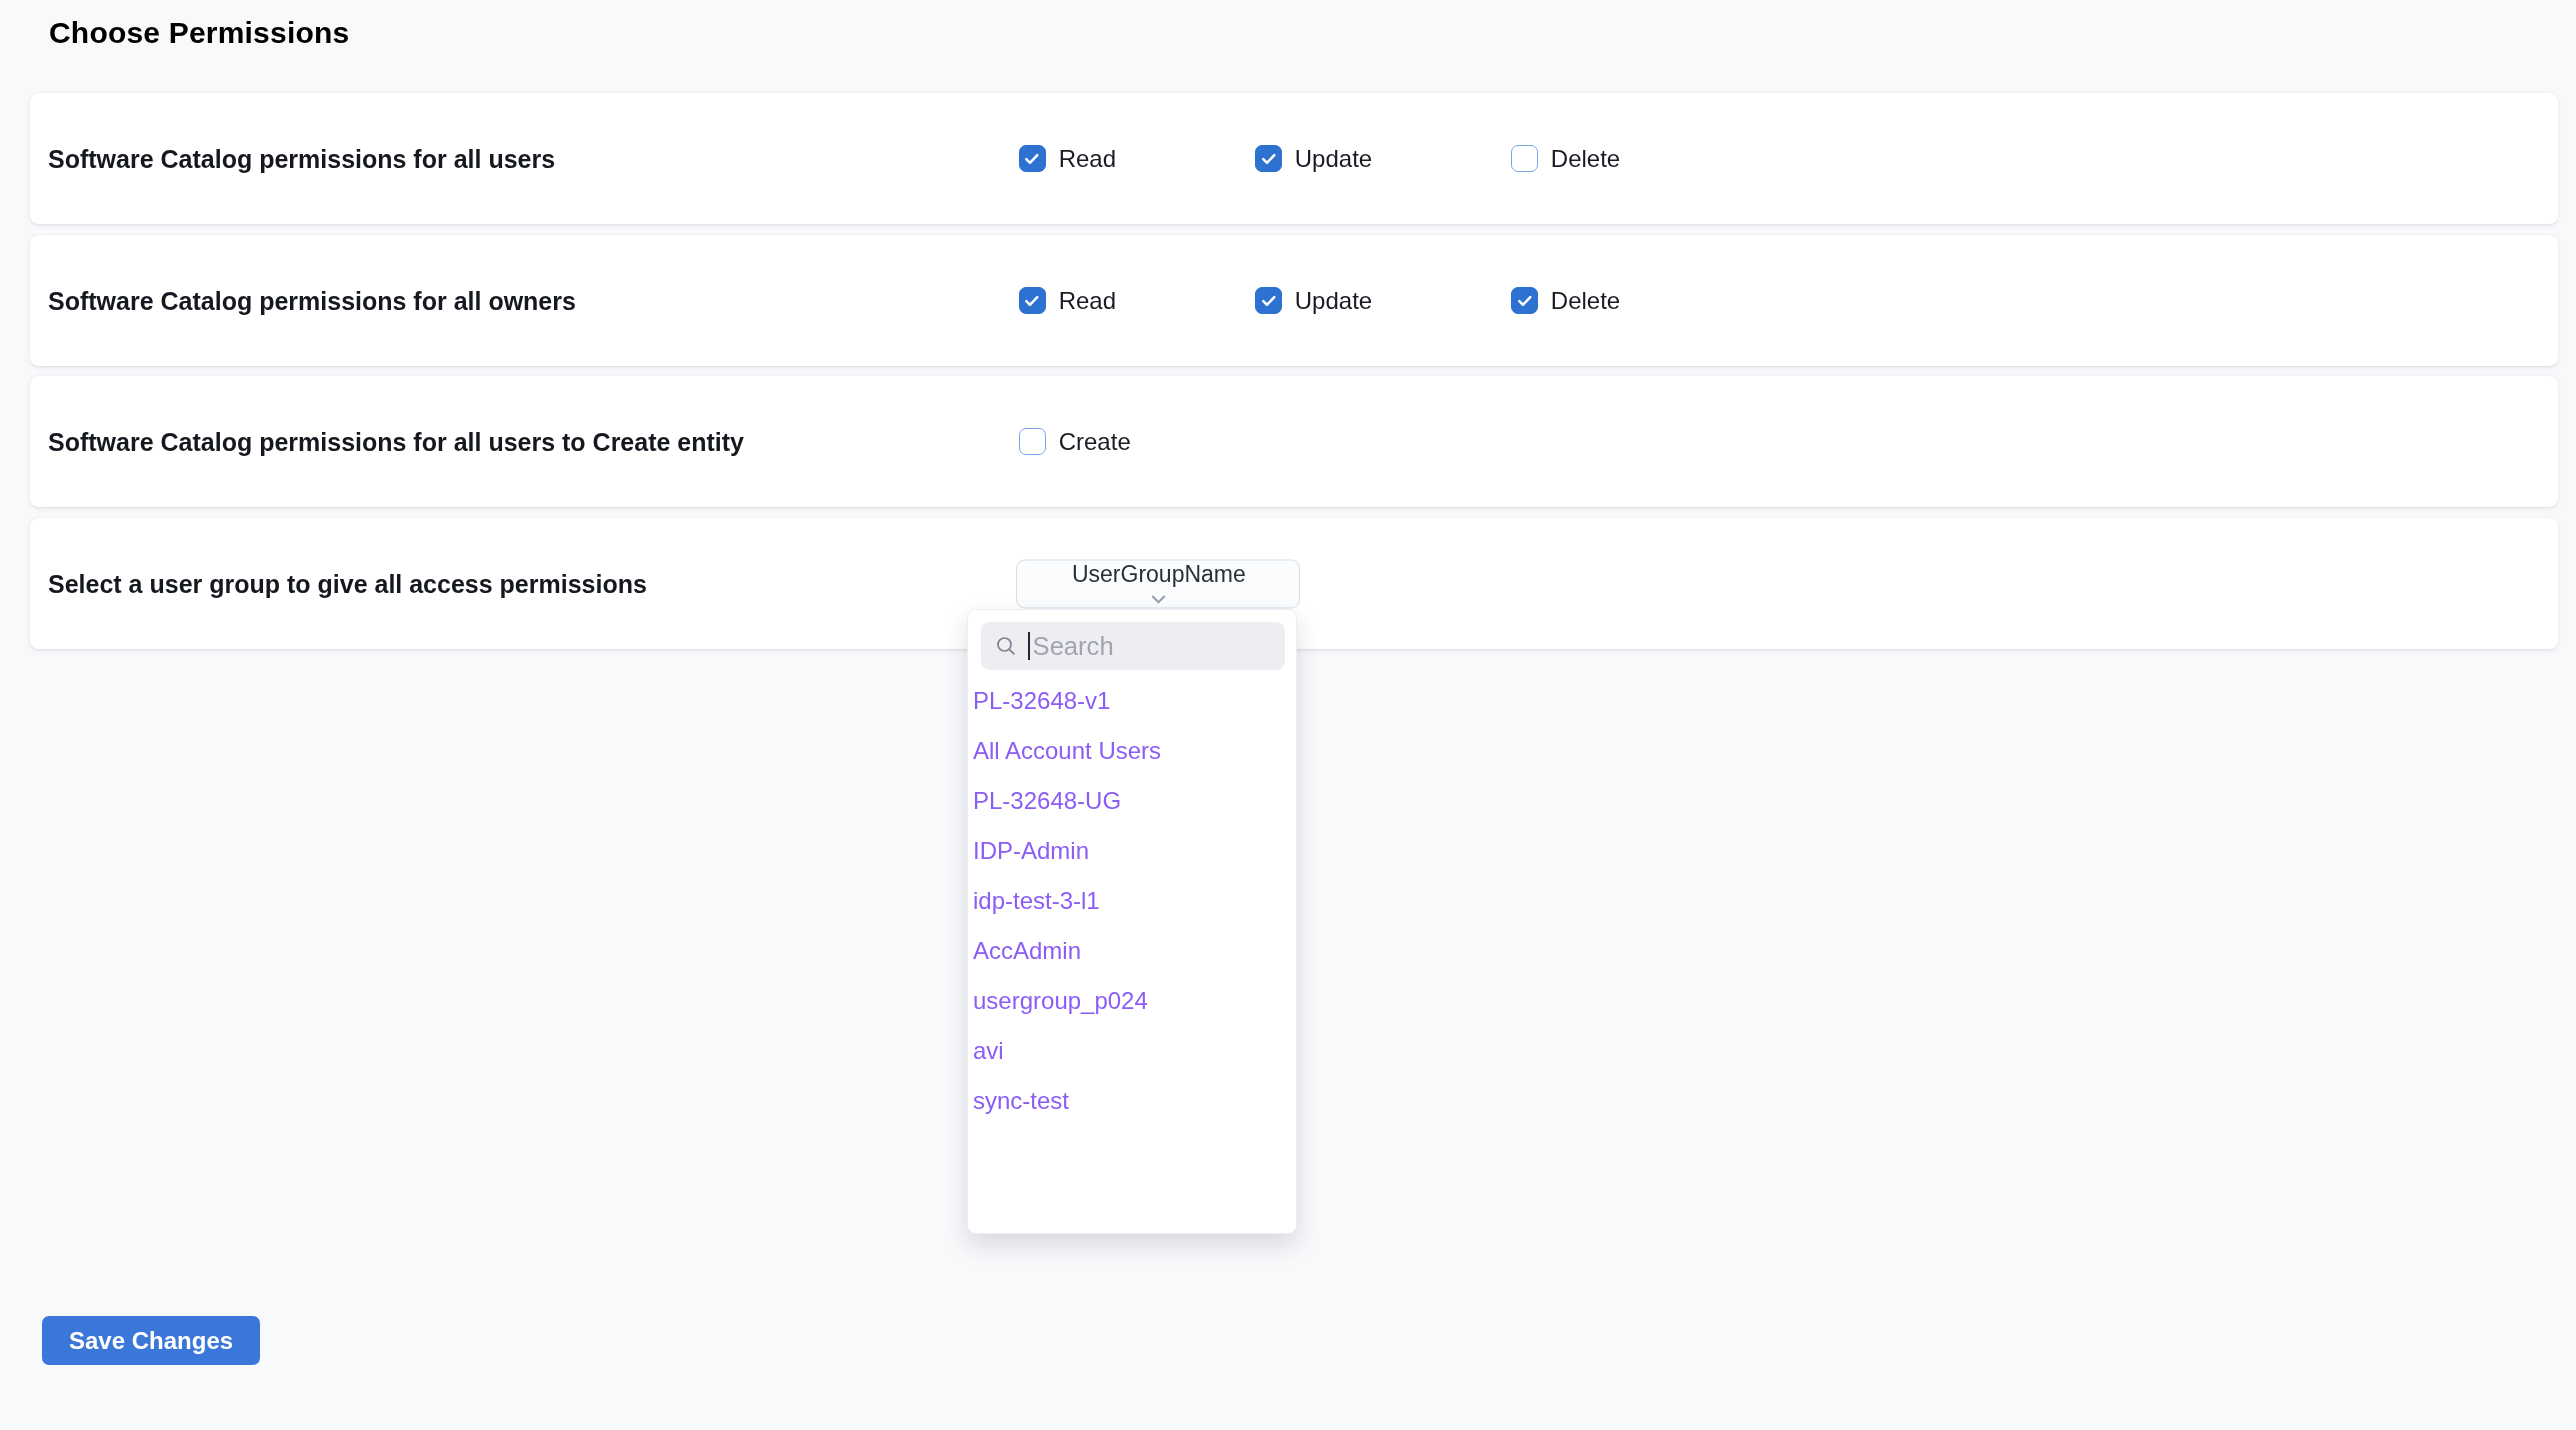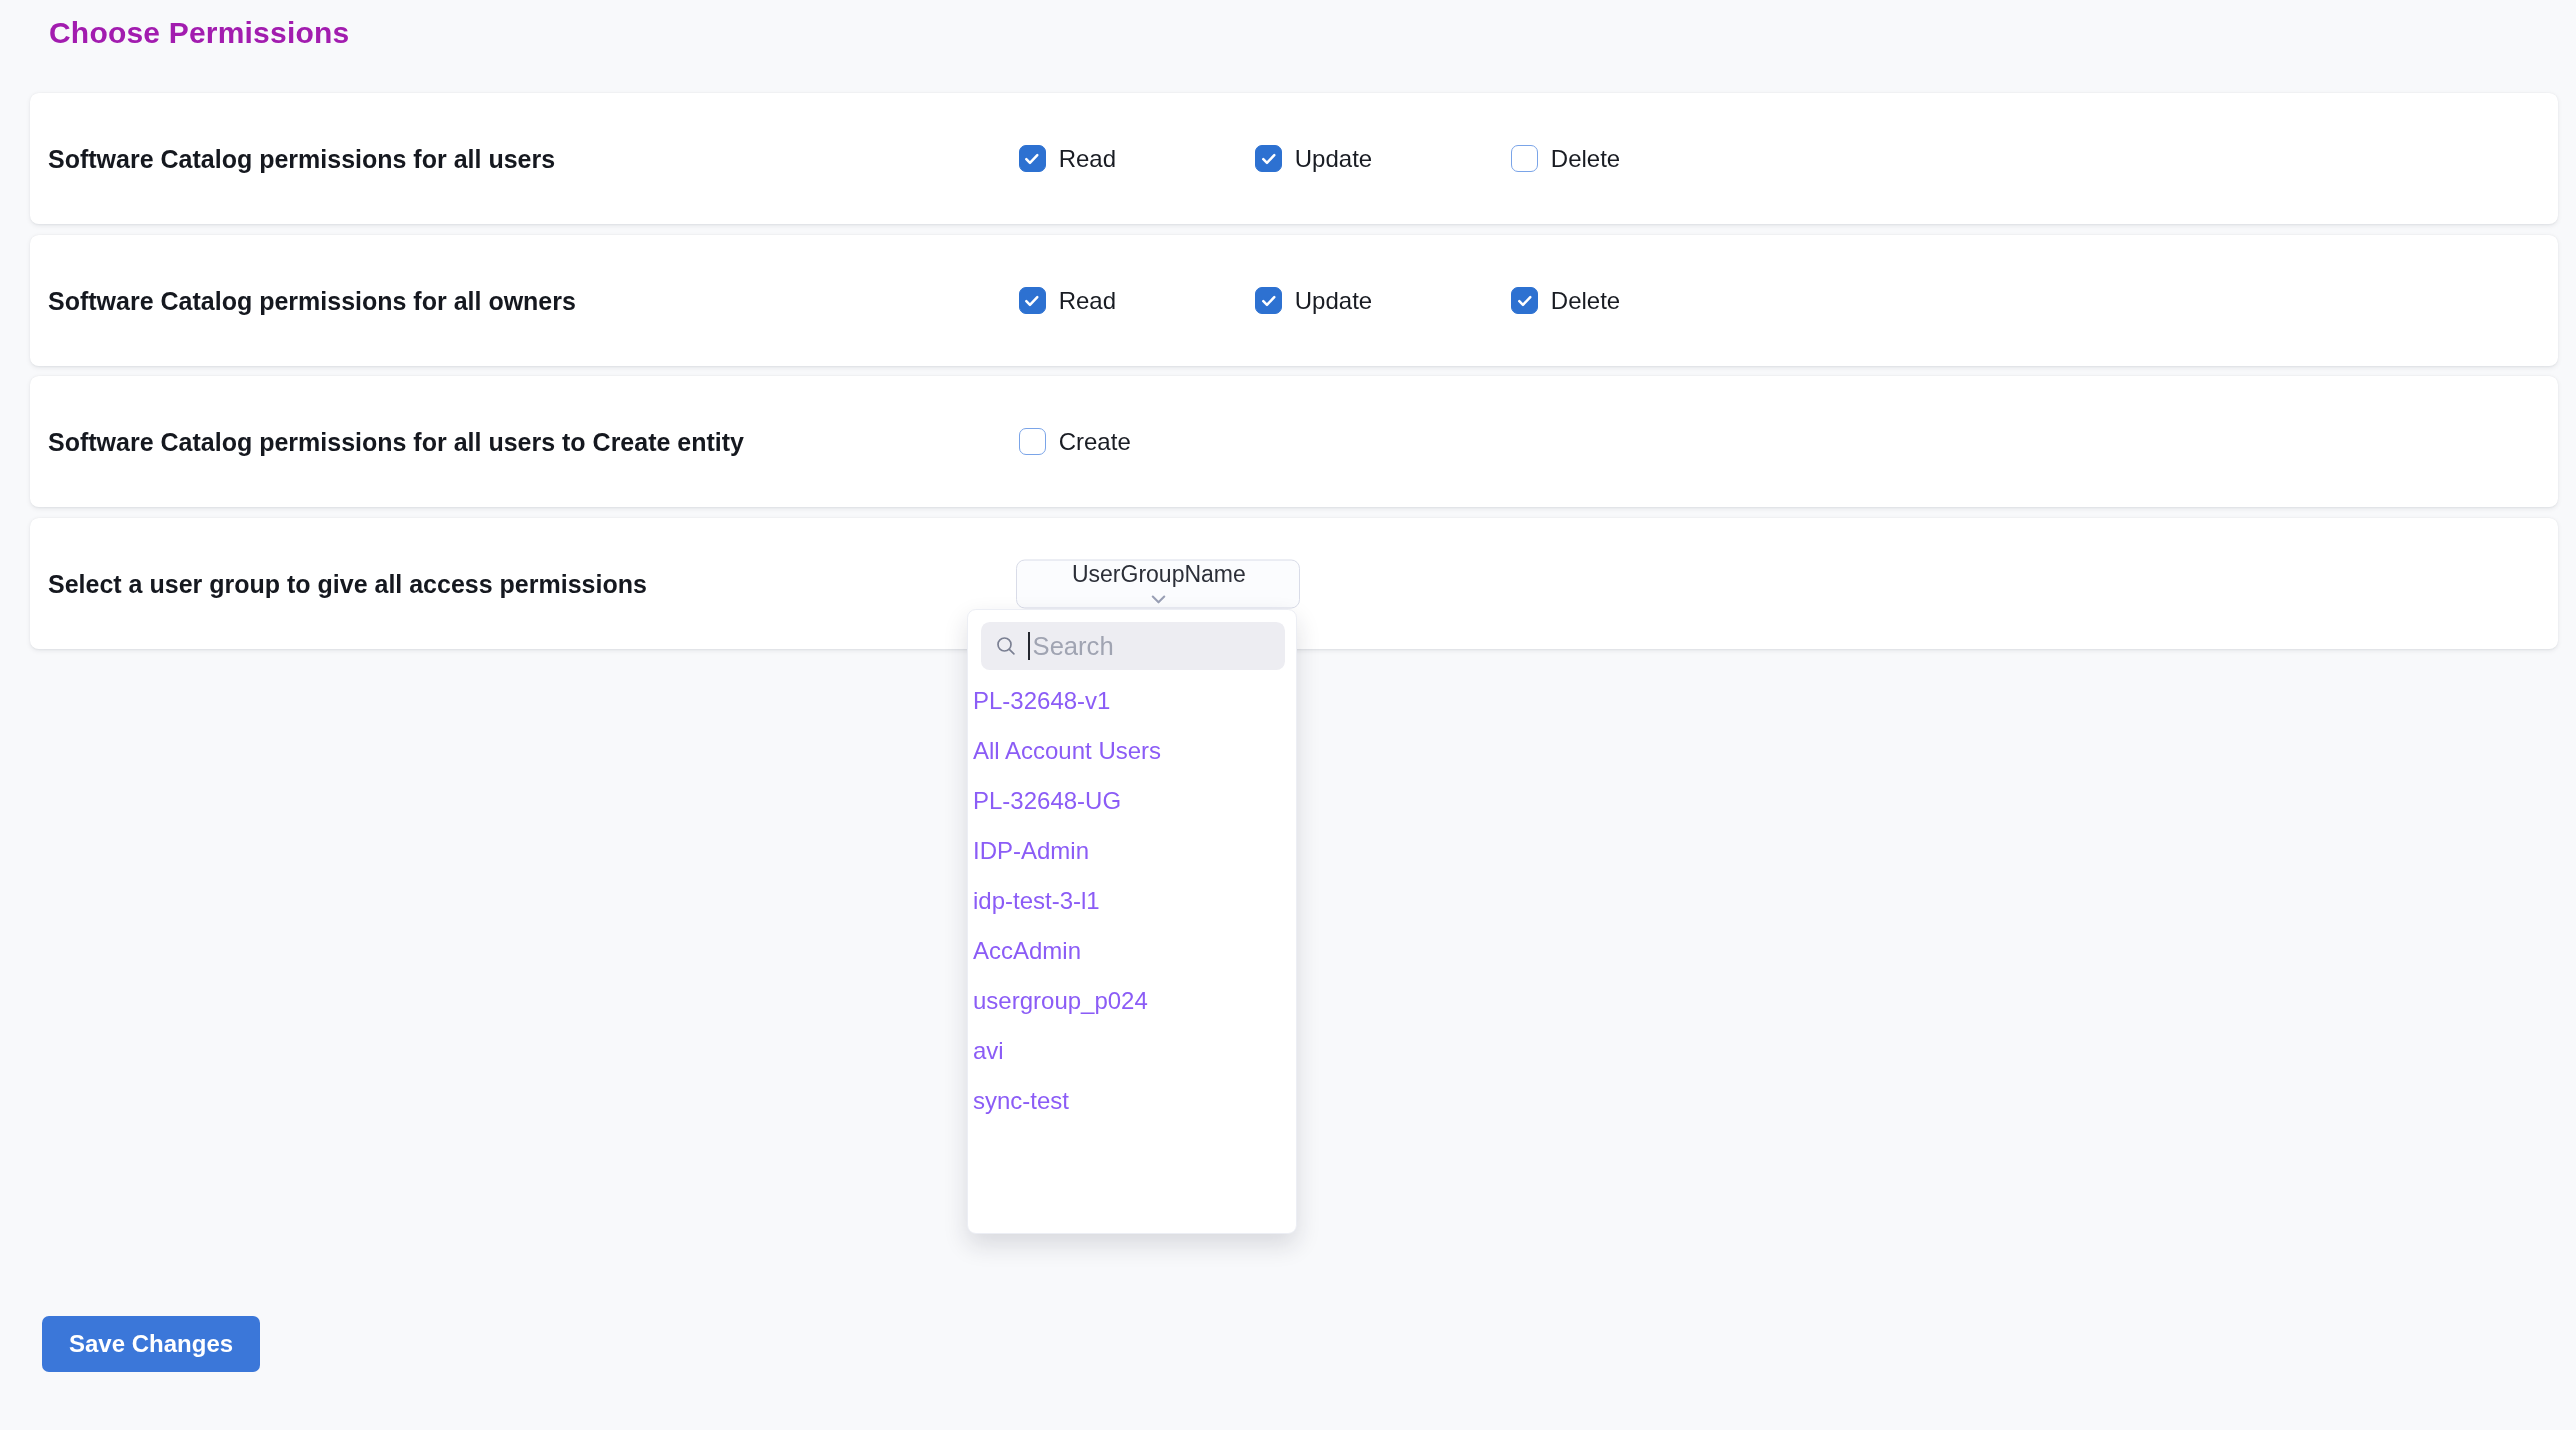--- a/index.html
+++ b/index.html
@@ -6,21 +6,21 @@
   html,body { width:2576px; height:1431px; }
   body {
     position:relative;
     background:#f8f9fb;
     font-family:"Liberation Sans","DejaVu Sans",sans-serif;
     color:#15181f;
     overflow:hidden;
   }
   .page-title {
     position:absolute; left:49px; top:16px;
-    font-size:30px; font-weight:700; letter-spacing:0.2px; color:#a21caf;
+    font-size:30px; font-weight:700; letter-spacing:0.2px; color:#000000;
   }
   .card {
     position:absolute; left:30px; right:17.6px; height:131px;
     background:#ffffff; border-radius:8.8px;
     box-shadow:0 0.9px 1.8px rgba(20,25,40,.05), 0 1.8px 5.3px rgba(20,25,40,.07);
   }
   .card-1 { top:93px; }
   .card-2 { top:235px; }
   .card-3 { top:376px; }
   .card-4 { top:518px; }
@@ -67,21 +67,21 @@
   .search-box .mag { width:24px; height:24px; flex:0 0 auto; margin-right:10.6px; }
   .search-caret { width:1.8px; height:28px; background:#23262e; margin-right:2.6px; }
   .search-placeholder { font-size:25.6px; color:#a0a4b2; }
   .option-list { margin-top:5.3px; }
   .option {
     height:50px; display:flex; align-items:center; padding-left:5px;
     font-size:24px; color:#8b5cf6; white-space:nowrap; cursor:default;
   }
 
   .save-button {
-    position:absolute; left:42px; top:1316px; height:56px;
+    position:absolute; left:42px; top:1316px; height:49px;
     background:#3b77d9; color:#ffffff; border:none; border-radius:7px;
     font-family:inherit; font-size:24px; font-weight:700; padding:0 27px;
     display:flex; align-items:center; cursor:pointer;
   }
 </style>
 </head>
 <body>
 
 <h1 class="page-title">Choose Permissions</h1>
 

